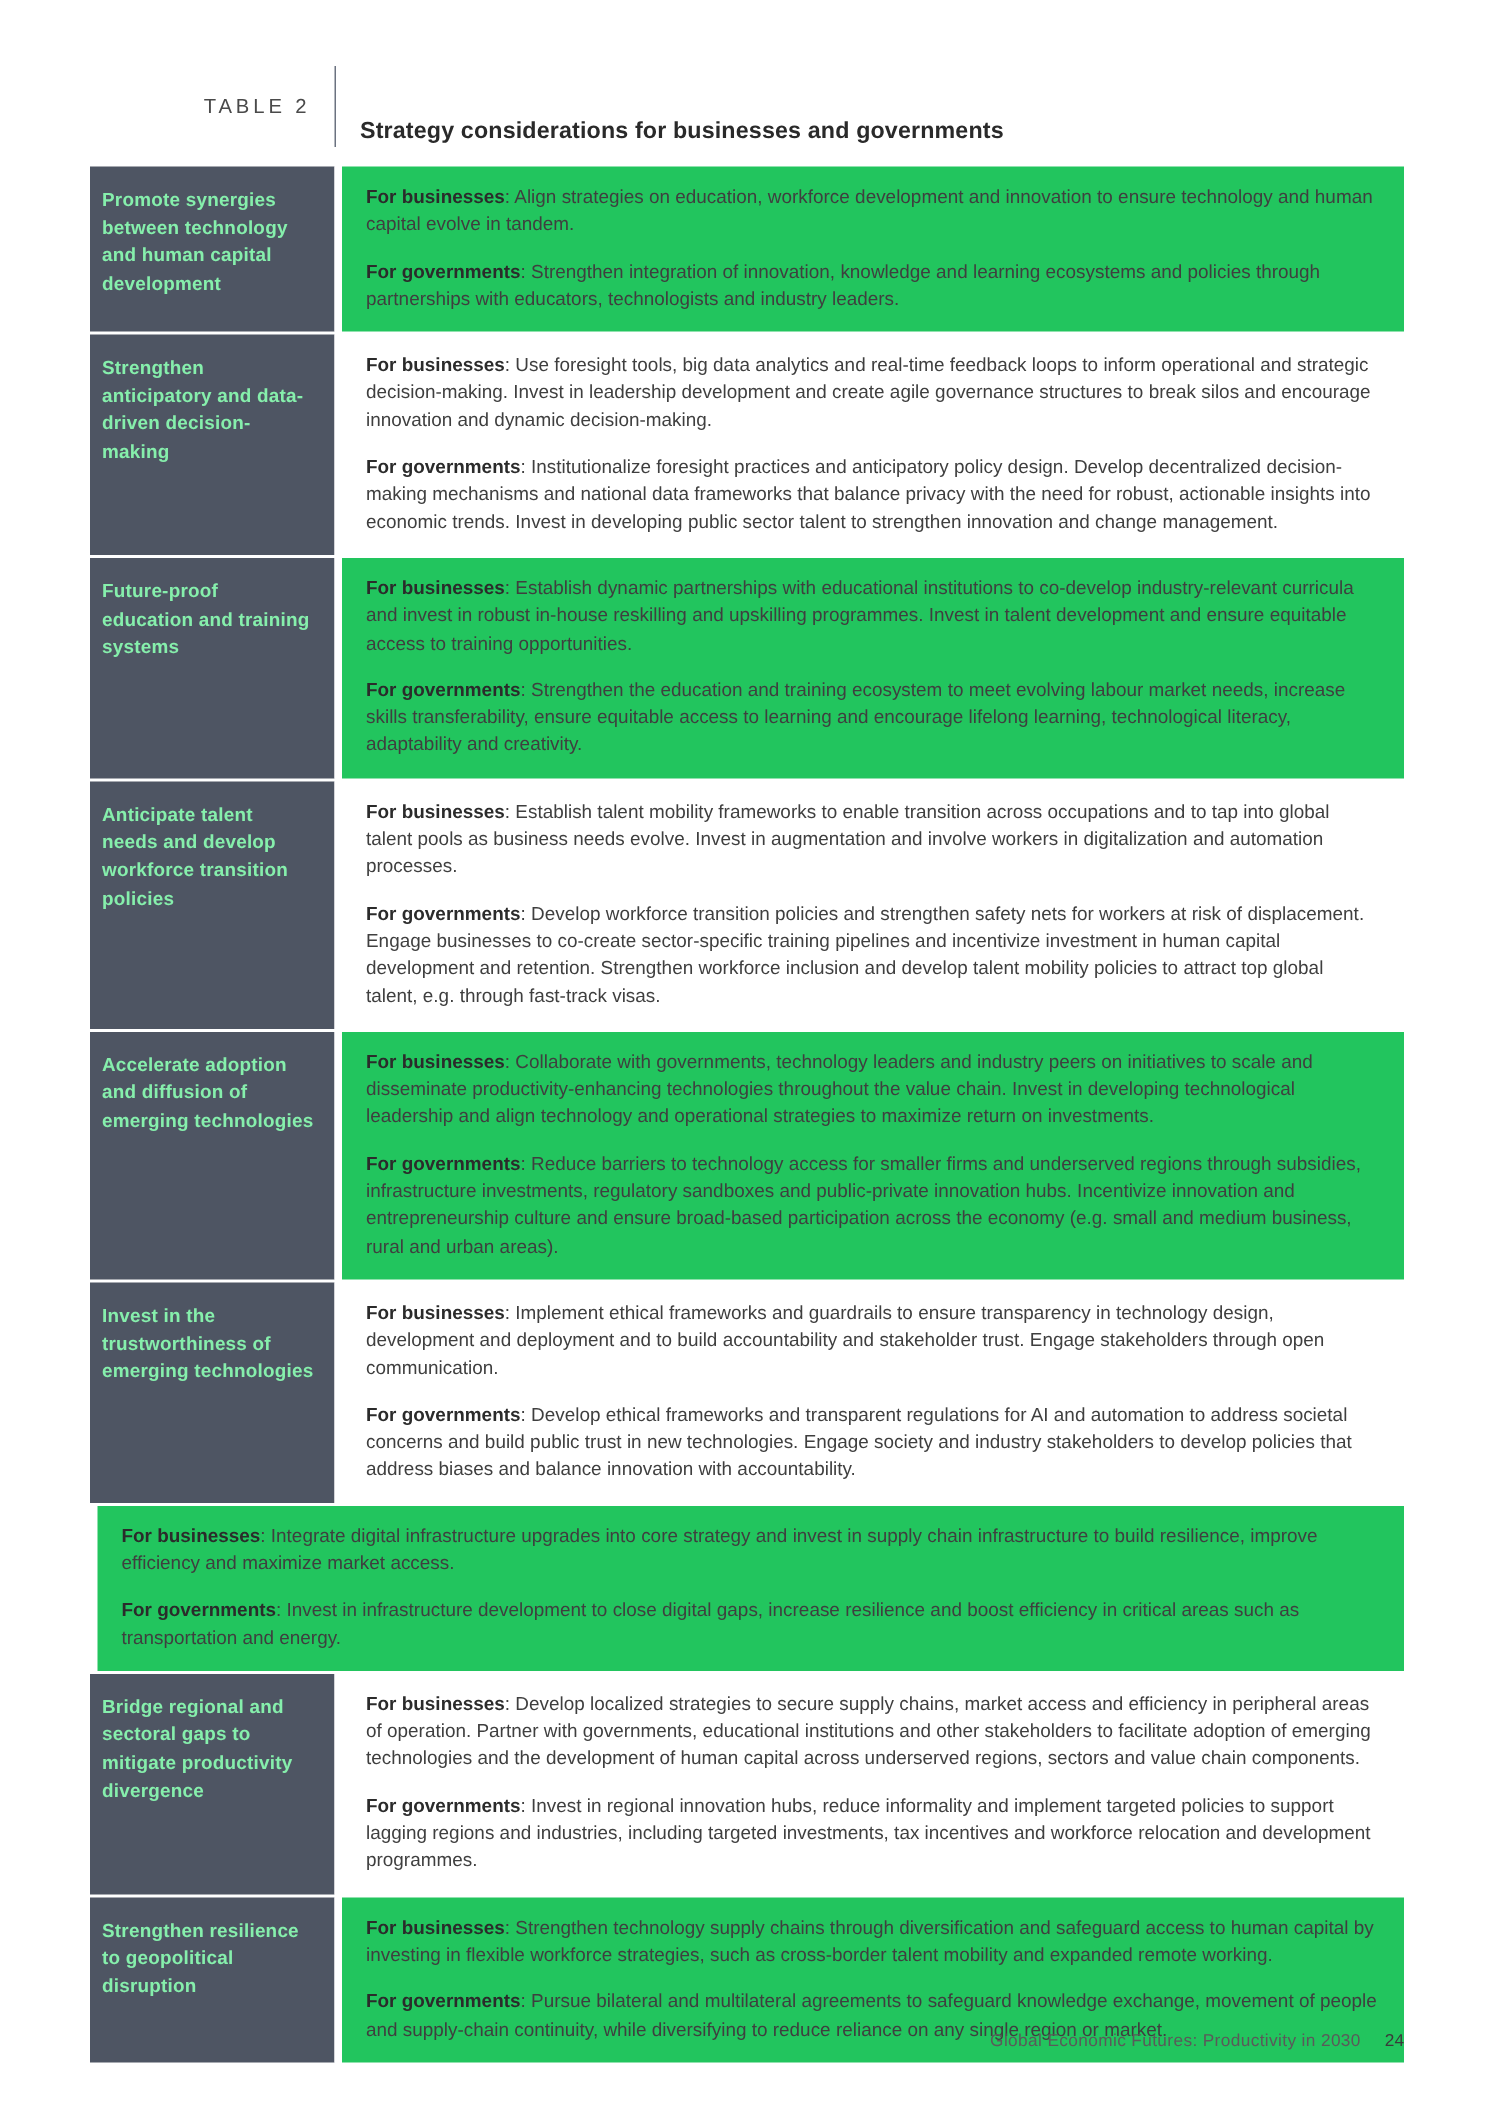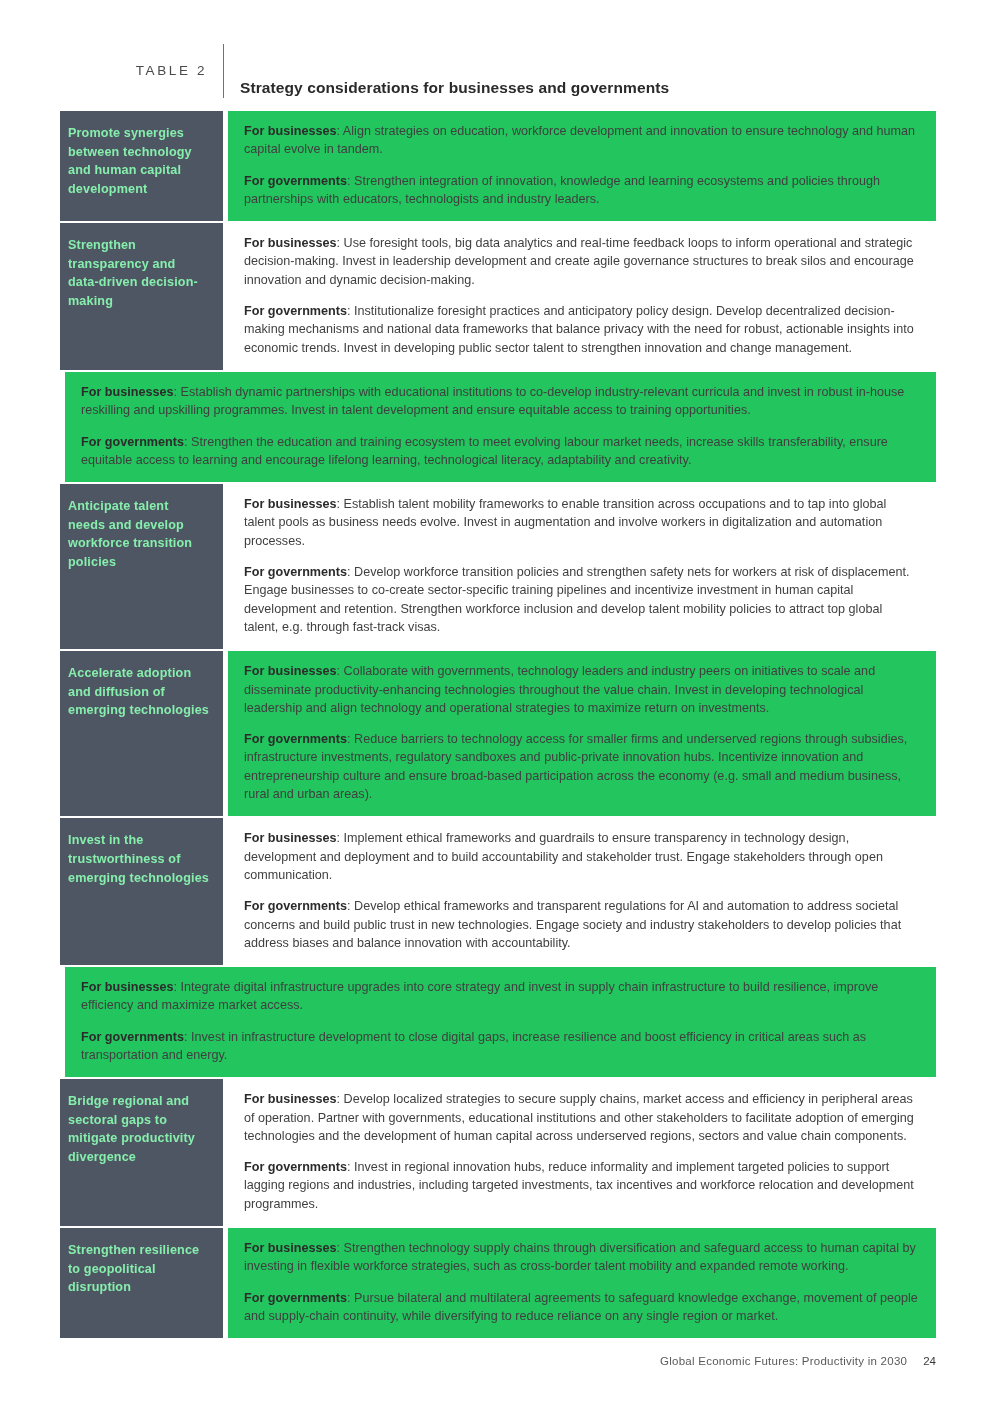--- a/index.html
+++ b/index.html
@@ -155,28 +155,29 @@
   <div class="table-body">
       <div class="trow shade">
         <div class="tcat">Promote synergies between technology and human capital development</div>
         <div class="tgap"></div>
         <div class="tcontent">
           <p class="para"><b>For businesses</b><span>: Align strategies on education, workforce development and innovation to ensure technology and human capital evolve in tandem.</span></p>
           <p class="para"><b>For governments</b><span>: Strengthen integration of innovation, knowledge and learning ecosystems and policies through partnerships with educators, technologists and industry leaders.</span></p>
         </div>
       </div>
       <div class="trow plain">
-        <div class="tcat">Strengthen transparency and data-driven decision-making</div>
+        <div class="tcat">Strengthen anticipatory and data-driven decision-making</div>
         <div class="tgap"></div>
         <div class="tcontent">
           <p class="para"><b>For businesses</b><span>: Use foresight tools, big data analytics and real-time feedback loops to inform operational and strategic decision-making. Invest in leadership development and create agile governance structures to break silos and encourage innovation and dynamic decision-making.</span></p>
           <p class="para"><b>For governments</b><span>: Institutionalize foresight practices and anticipatory policy design. Develop decentralized decision-making mechanisms and national data frameworks that balance privacy with the need for robust, actionable insights into economic trends. Invest in developing public sector talent to strengthen innovation and change management.</span></p>
         </div>
       </div>
       <div class="trow shade">
+        <div class="tcat">Future-proof education and training systems</div>
         <div class="tgap"></div>
         <div class="tcontent">
           <p class="para"><b>For businesses</b><span>: Establish dynamic partnerships with educational institutions to co-develop industry-relevant curricula and invest in robust in-house reskilling and upskilling programmes. Invest in talent development and ensure equitable access to training opportunities.</span></p>
           <p class="para"><b>For governments</b><span>: Strengthen the education and training ecosystem to meet evolving labour market needs, increase skills transferability, ensure equitable access to learning and encourage lifelong learning, technological literacy, adaptability and creativity.</span></p>
         </div>
       </div>
       <div class="trow plain">
         <div class="tcat">Anticipate talent needs and develop workforce transition policies</div>
         <div class="tgap"></div>
         <div class="tcontent">

